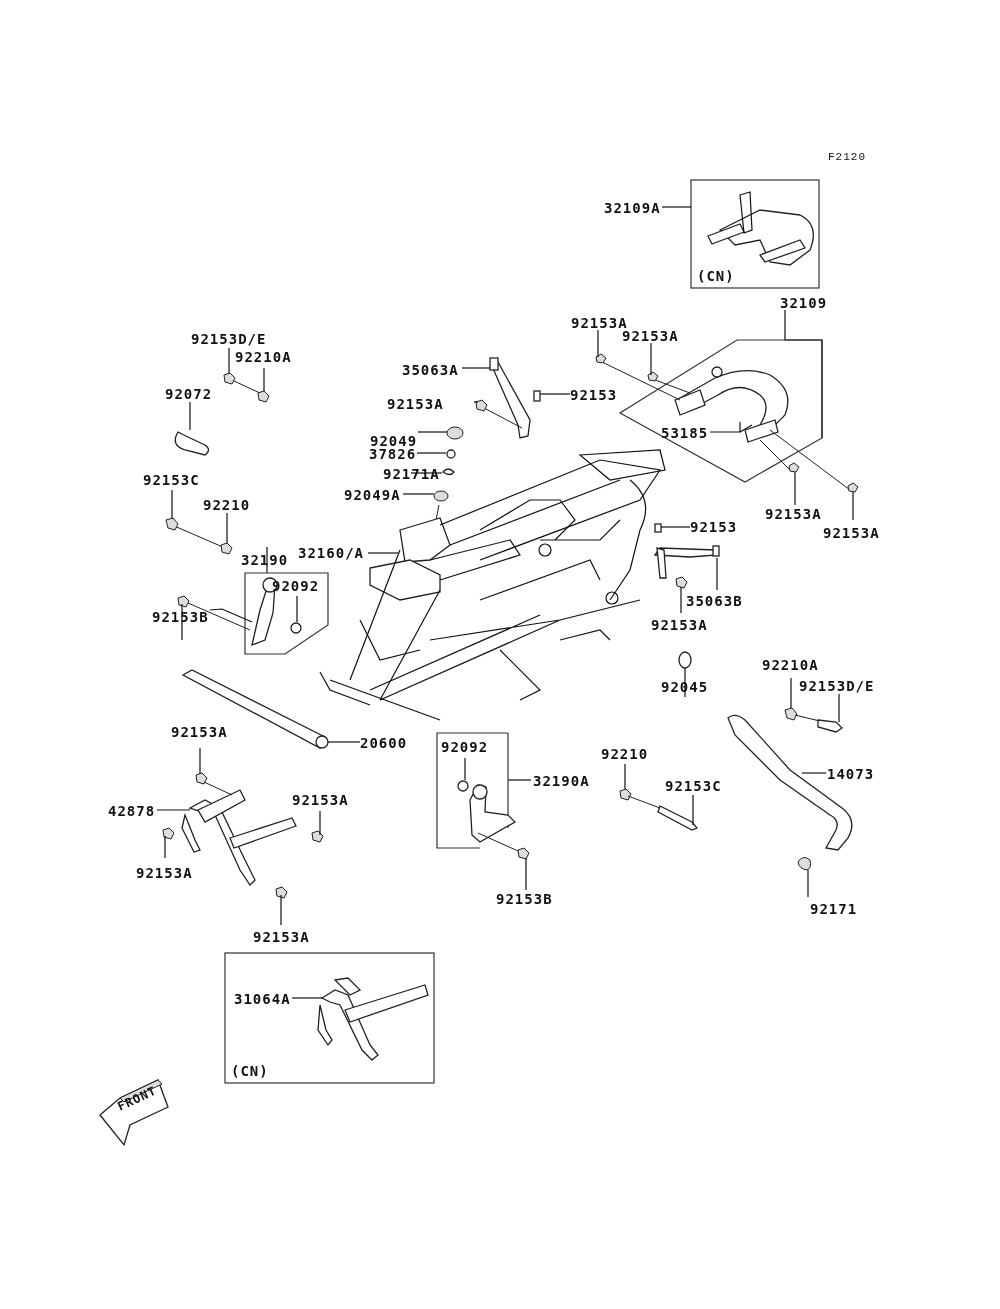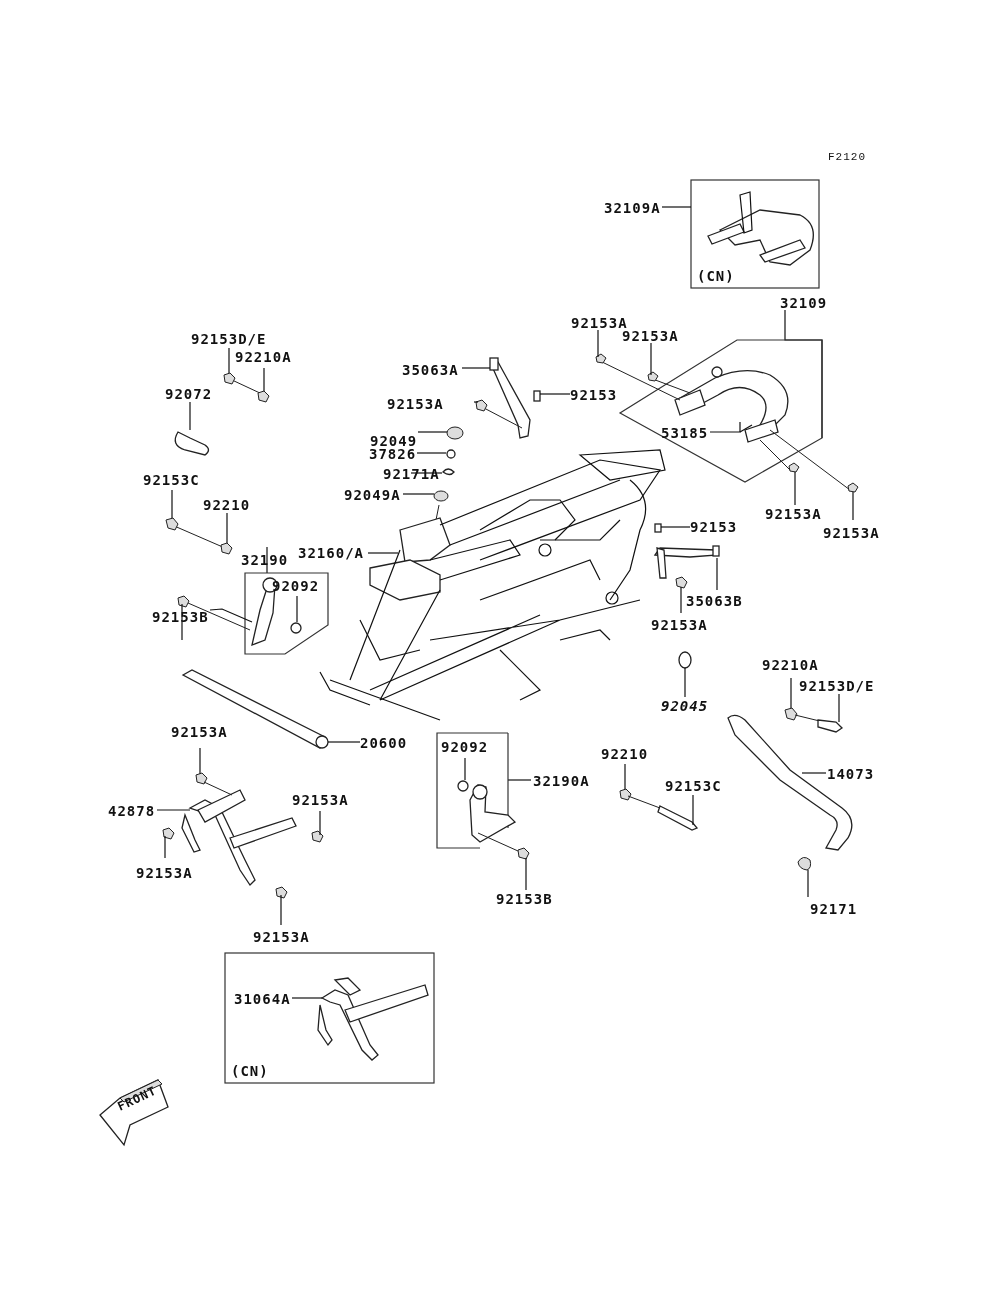--- a/index.html
+++ b/index.html
@@ -213,21 +213,21 @@
 <div class="lbl" style="left:823px;top:525px;">92153A</div>
 <div class="lbl" style="left:690px;top:519px;">92153</div>
 <div class="lbl" style="left:241px;top:528px;margin-top:24px;">32190</div>
 <div class="lbl" style="left:298px;top:545px;">32160/A</div>
 <div class="lbl" style="left:272px;top:578px;">92092</div>
 <div class="lbl" style="left:686px;top:593px;">35063B</div>
 <div class="lbl" style="left:152px;top:609px;">92153B</div>
 <div class="lbl" style="left:651px;top:617px;">92153A</div>
 <div class="lbl" style="left:762px;top:657px;">92210A</div>
 <div class="lbl" style="left:799px;top:678px;">92153D/E</div>
-<div class="lbl" style="left:661px;top:698px;font-style:italic;">92045</div>
+<div class="lbl" style="left:661px;top:679px;">92045</div>
 <div class="lbl" style="left:360px;top:735px;">20600</div>
 <div class="lbl" style="left:171px;top:724px;">92153A</div>
 <div class="lbl" style="left:441px;top:739px;">92092</div>
 <div class="lbl" style="left:601px;top:746px;">92210</div>
 <div class="lbl" style="left:533px;top:773px;">32190A</div>
 <div class="lbl" style="left:665px;top:778px;">92153C</div>
 <div class="lbl" style="left:827px;top:766px;text-align:center;">14073</div>
 <div class="lbl" style="left:292px;top:792px;">92153A</div>
 <div class="lbl" style="left:108px;top:803px;">42878</div>
 <div class="lbl" style="left:136px;top:865px;">92153A</div>

